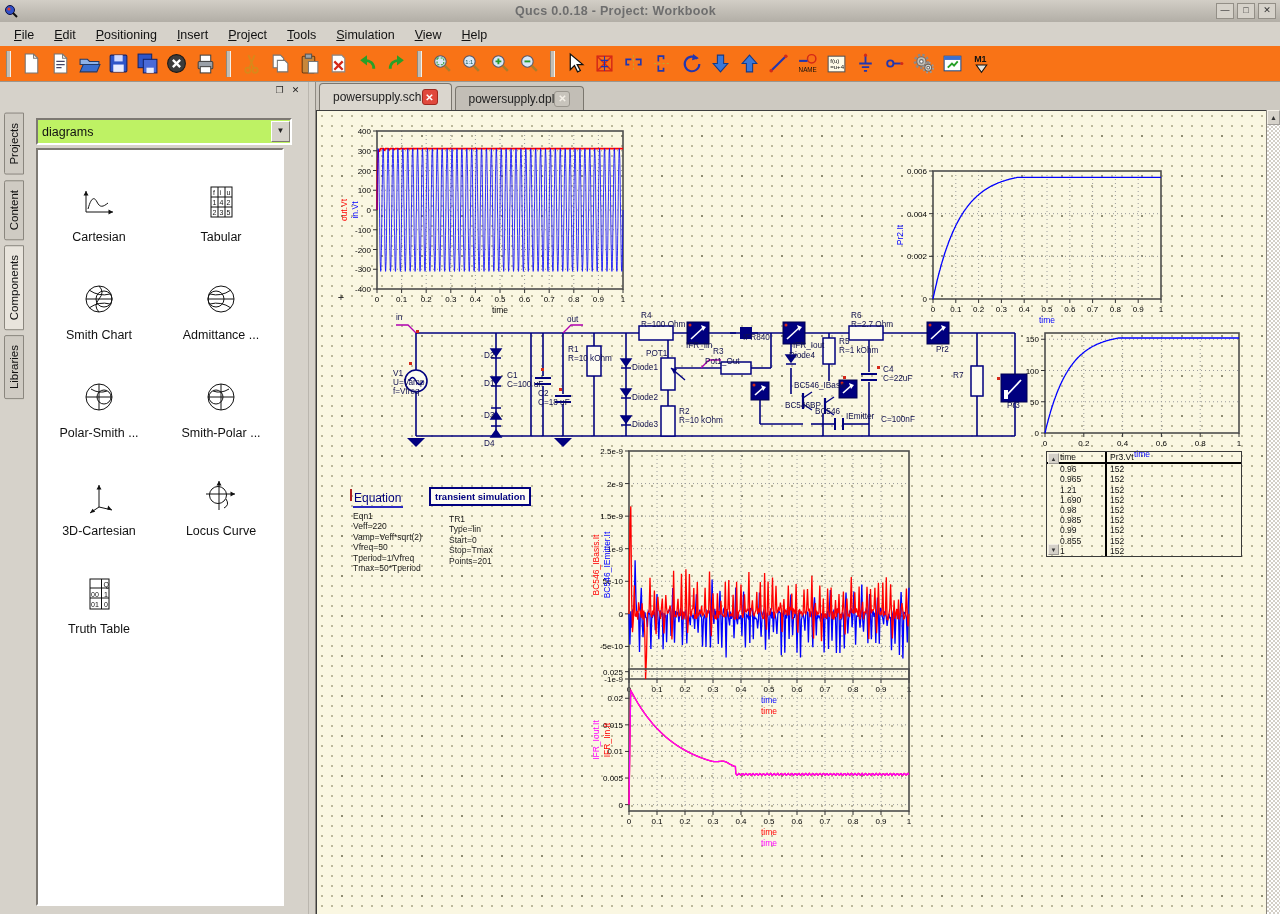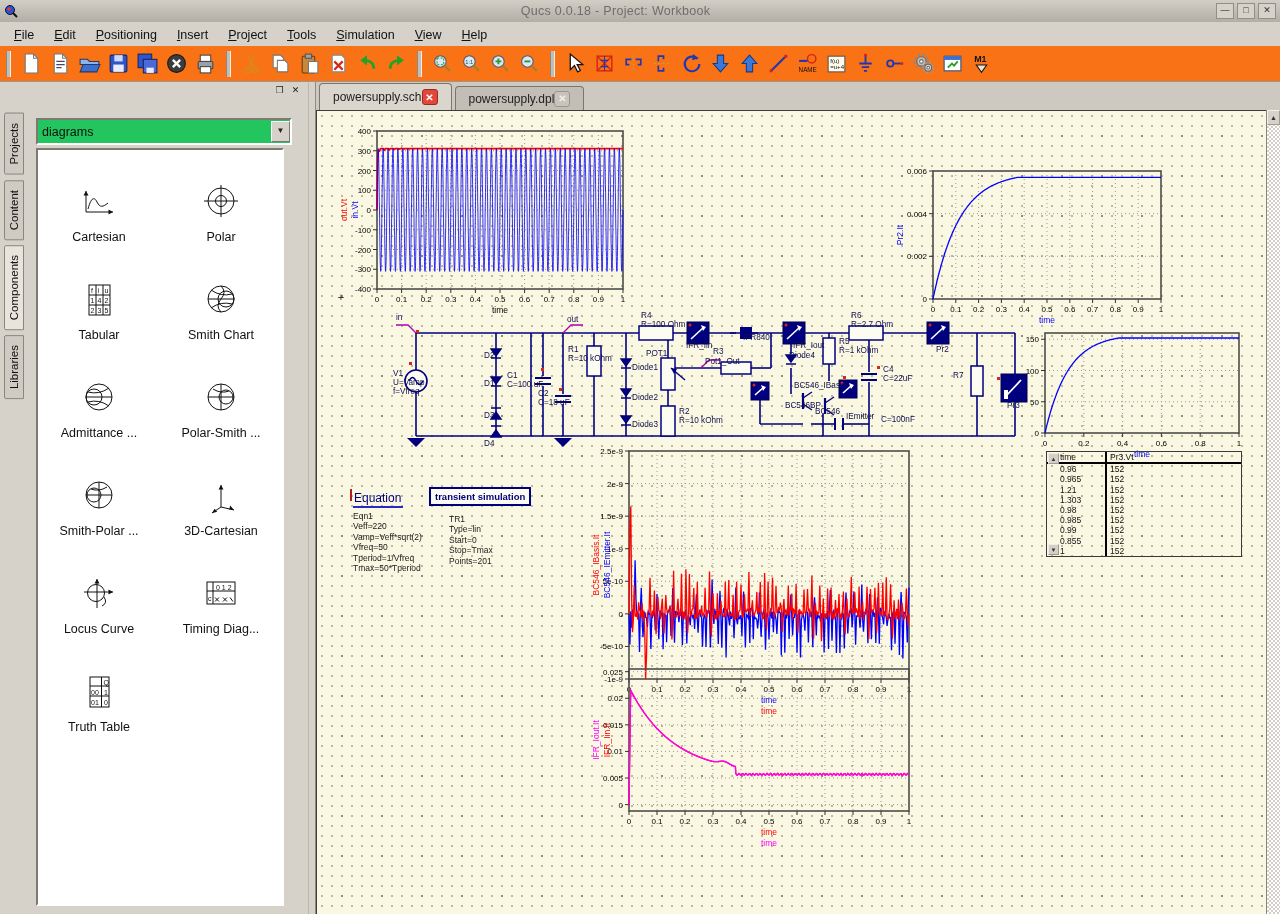--- a/index.html
+++ b/index.html
@@ -3,21 +3,21 @@
 <meta charset="utf-8">
 <style>
   html,body{margin:0;padding:0}
   body{width:1280px;height:914px;position:relative;overflow:hidden;
        font-family:"Liberation Sans",sans-serif;background:#d6d2ca;color:#111;}
   .abs{position:absolute}
 
   
   #titlebar{left:0;top:0;width:1280px;height:22px;
     background:linear-gradient(#d2cec6,#b2aea6);display:flex;align-items:center;padding:0 4px;box-sizing:border-box}
-  #titlebar .ttl{flex:1;text-align:center;font-weight:normal;font-size:12.5px;color:#6e6e6e;letter-spacing:.3px}
+  #titlebar .ttl{flex:1;text-align:center;font-weight:bold;font-size:12.5px;color:#6e6e6e;letter-spacing:.3px}
   .wbtn{width:16px;height:14px;margin-left:3px;background:#d6d2ca;border:1px solid #938f87;
         font-size:9px;line-height:12px;text-align:center;color:#333}
 
   
   #menubar{left:0;top:22px;width:1280px;height:27px;display:flex;align-items:center;
     background:#d6d2ca;border-bottom:1px solid #8f8b83;padding-left:4px;box-sizing:border-box}
   .menu-item{padding:3px 10px;font-size:12.5px}
   .menu-item u{text-underline-offset:1px}
 
   
@@ -29,21 +29,21 @@
   
   #dock{left:0;top:82px;width:308px;height:832px;background:#d6d2ca}
   #dock-head{left:0;top:0;width:308px;height:18px;position:absolute}
   .dock-btn{position:absolute;top:3px;width:13px;height:12px;font-size:9px;line-height:11px;text-align:center;color:#222}
   #side-tabs{position:absolute;left:2px;top:26px;width:28px}
   .side-tab{writing-mode:vertical-rl;transform:rotate(180deg);font-size:11.5px;color:#111;
      background:#cfcbc3;border:1px solid #8a867e;border-radius:0 2px 2px 0;
      padding:9px 3px;margin:5px 0 5px 2px;text-align:center}
   .side-tab.sel{background:#e8e4dc}
   #side-panel{position:absolute;left:34px;top:18px;width:264px;height:810px}
-  #combo{position:absolute;left:2px;top:18px;width:256px;height:27px;background:#22c55e;
+  #combo{position:absolute;left:2px;top:18px;width:256px;height:27px;background:#bef264;
      border:2px solid;border-color:#7d7973 #fff #fff #7d7973;box-sizing:border-box;display:flex;align-items:center}
   #combo .val{flex:1;font-size:12.5px;padding-left:4px}
   #combo .drop{width:17px;height:19px;background:#d6d2ca;border:1px solid;border-color:#fff #7d7973 #7d7973 #fff;
      font-size:8px;text-align:center;line-height:18px;color:#222}
   #side-list{position:absolute;left:2px;top:48px;width:248px;height:758px;background:#fff;
      border:2px solid;border-color:#7d7973 #fff #fff #7d7973;box-sizing:border-box;
      display:grid;grid-template-columns:1fr 1fr;align-content:start;padding-top:4px}
   .comp-item{height:90px;display:flex;flex-direction:column;align-items:center;justify-content:flex-end;
      padding-bottom:8px;font-size:12.5px;color:#111}
   .comp-item svg{margin-bottom:10px}
@@ -352,28 +352,20 @@
       <span class="drop">▼</span>
     </div>
     <div id="side-list">
         <div class="comp-item">
           <svg width="44" height="36" viewBox="0 0 44 36">
             <path d="M9 7v21M9 28h27" stroke="#111" fill="none"></path>
             <path d="M9 7l-2.5 4.5h5zM36 28l-4.5-2.5v5z" fill="#111"></path>
             <path d="M11 25c3-11 6-13 9-7s6 5 11 1" fill="none" stroke="#111"></path>
           </svg>
           <span>Cartesian</span>
-        </div>
-        <div class="comp-item">
-          <svg width="44" height="36" viewBox="0 0 44 36">
-            <circle cx="22" cy="17" r="13" fill="none" stroke="#111"></circle>
-            <circle cx="22" cy="17" r="5.5" fill="none" stroke="#111"></circle>
-            <path d="M5 17h34M22 1v32" stroke="#111"></path>
-          </svg>
-          <span>Polar</span>
         </div>
         <div class="comp-item">
           <svg width="44" height="36" viewBox="0 0 44 36">
             <rect x="12" y="3" width="21" height="30" fill="#fff" stroke="#111"></rect>
             <path d="M12 13h21M12 23h21M19 3v30M26 3v30" stroke="#111"></path>
             <text x="14" y="11" font-size="7" fill="#111">f</text>
             <text x="20.5" y="11" font-size="7" fill="#111">i</text>
             <text x="27.5" y="11" font-size="7" fill="#111">u</text>
             <text x="13.5" y="21" font-size="7" fill="#111">1</text>
             <text x="20.5" y="21" font-size="7" fill="#111">4</text>
@@ -428,30 +420,20 @@
           <span>3D-Cartesian</span>
         </div>
         <div class="comp-item">
           <svg width="44" height="36" viewBox="0 0 44 36">
             <path d="M20 3v29M7 16h29" stroke="#111" fill="none"></path>
             <path d="M20 3l-2.5 4.5h5zM36 16l-4.5-2.5v5z" fill="#111"></path>
             <circle cx="19" cy="17" r="8.5" fill="none" stroke="#111"></circle>
             <path d="M27 21q4 6-2 9" fill="none" stroke="#111"></path>
           </svg>
           <span>Locus Curve</span>
-        </div>
-        <div class="comp-item">
-          <svg width="44" height="36" viewBox="0 0 44 36">
-            <rect x="8" y="6" width="28" height="22" fill="#fff" stroke="#111"></rect>
-            <path d="M8 15h28M14 6v22" stroke="#111"></path>
-            <text x="17" y="13.5" font-size="7" fill="#111">0 1 2</text>
-            <text x="9" y="25" font-size="7" fill="#111">c</text>
-            <path d="M16 21.5l4 4m0-4l-4 4M24 21.5l4 4m0-4l-4 4M31 21.5l3 4" stroke="#111" fill="none"></path>
-          </svg>
-          <span>Timing Diag...</span>
         </div>
         <div class="comp-item">
           <svg width="44" height="36" viewBox="0 0 44 36">
             <rect x="13" y="3" width="19" height="30" fill="#fff" stroke="#111"></rect>
             <path d="M13 12h19M13 22h19M24.5 3v30" stroke="#111"></path>
             <text x="26.5" y="10.5" font-size="7" fill="#111">Q</text>
             <text x="14" y="20.5" font-size="7" fill="#111">00</text>
             <text x="27" y="20.5" font-size="7" fill="#111">1</text>
             <text x="14" y="30.5" font-size="7" fill="#111">01</text>
             <text x="27" y="30.5" font-size="7" fill="#111">0</text>
@@ -930,21 +912,21 @@
             </tr>
             <tr>
               <td class="c1">0.965</td>
               <td>152</td>
             </tr>
             <tr>
               <td class="c1">1.21</td>
               <td>152</td>
             </tr>
             <tr>
-              <td class="c1">1.303</td>
+              <td class="c1">1.690</td>
               <td>152</td>
             </tr>
             <tr>
               <td class="c1">0.98</td>
               <td>152</td>
             </tr>
             <tr>
               <td class="c1">0.985</td>
               <td>152</td>
             </tr>

